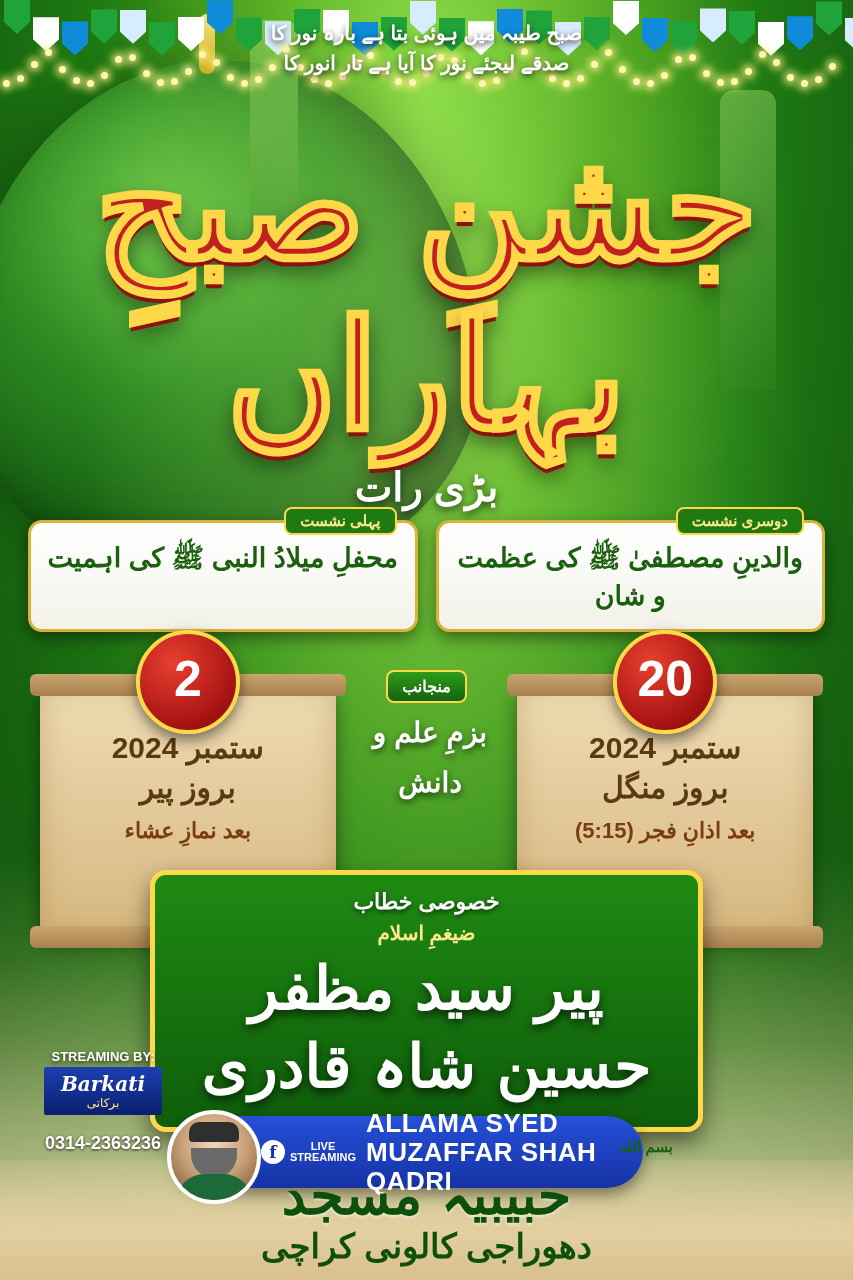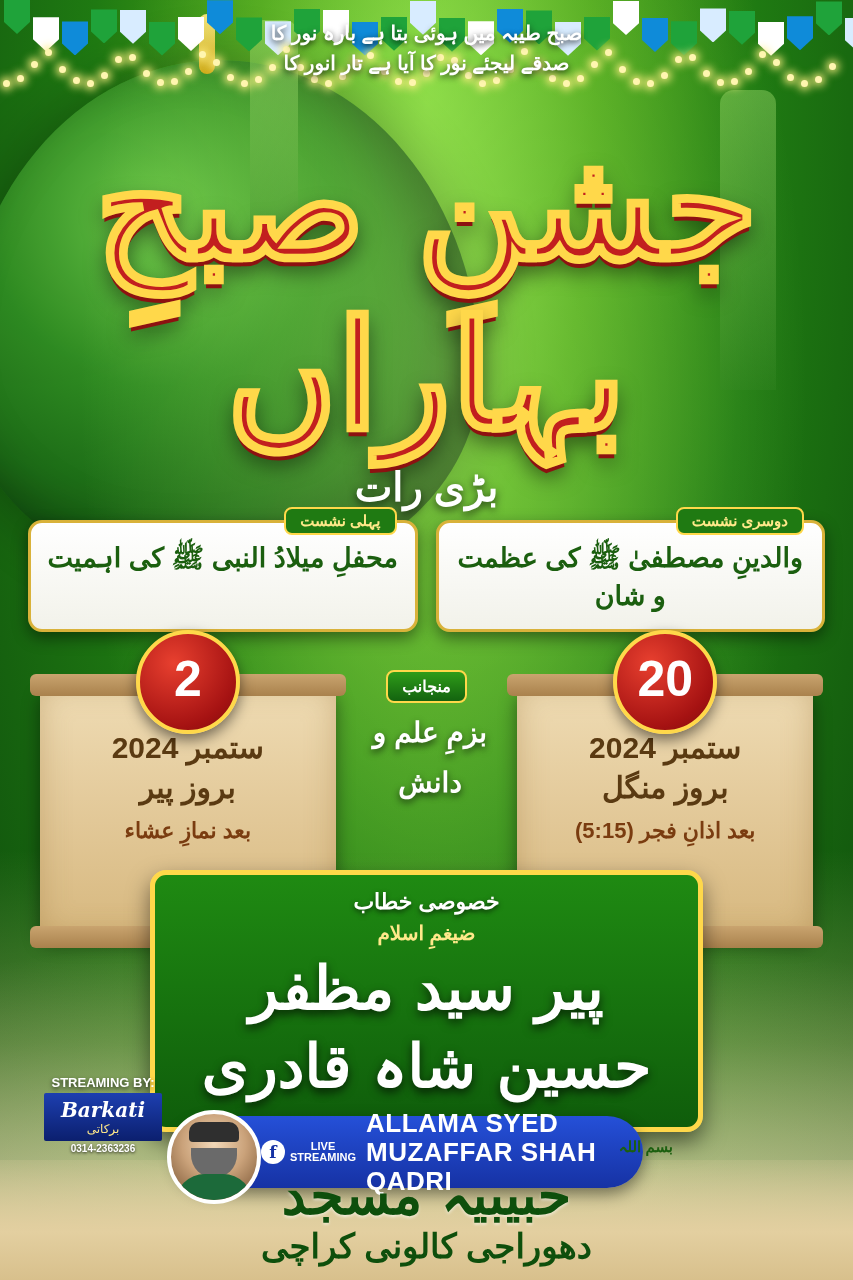--- a/index.html
+++ b/index.html
@@ -345,22 +345,22 @@
     font-style: italic;
     font-size: 20px;
     font-weight: bold;
     color: #ffffff;
   }
   .designer .brand-ur {
     font-size: 12px;
     color: #ffe98a;
   }
   .designer .phone {
-    margin-top: 2px;
-    font-size: 10px;
+    margin-top: 18px;
+    font-size: 18px;
     font-weight: bold;
     color: #ffffff;
     text-shadow: 0 1px 3px rgba(0,0,0,.8);
   }
 
   
   .livebar {
     position: absolute;
     left: 175px;
     right: 210px;

